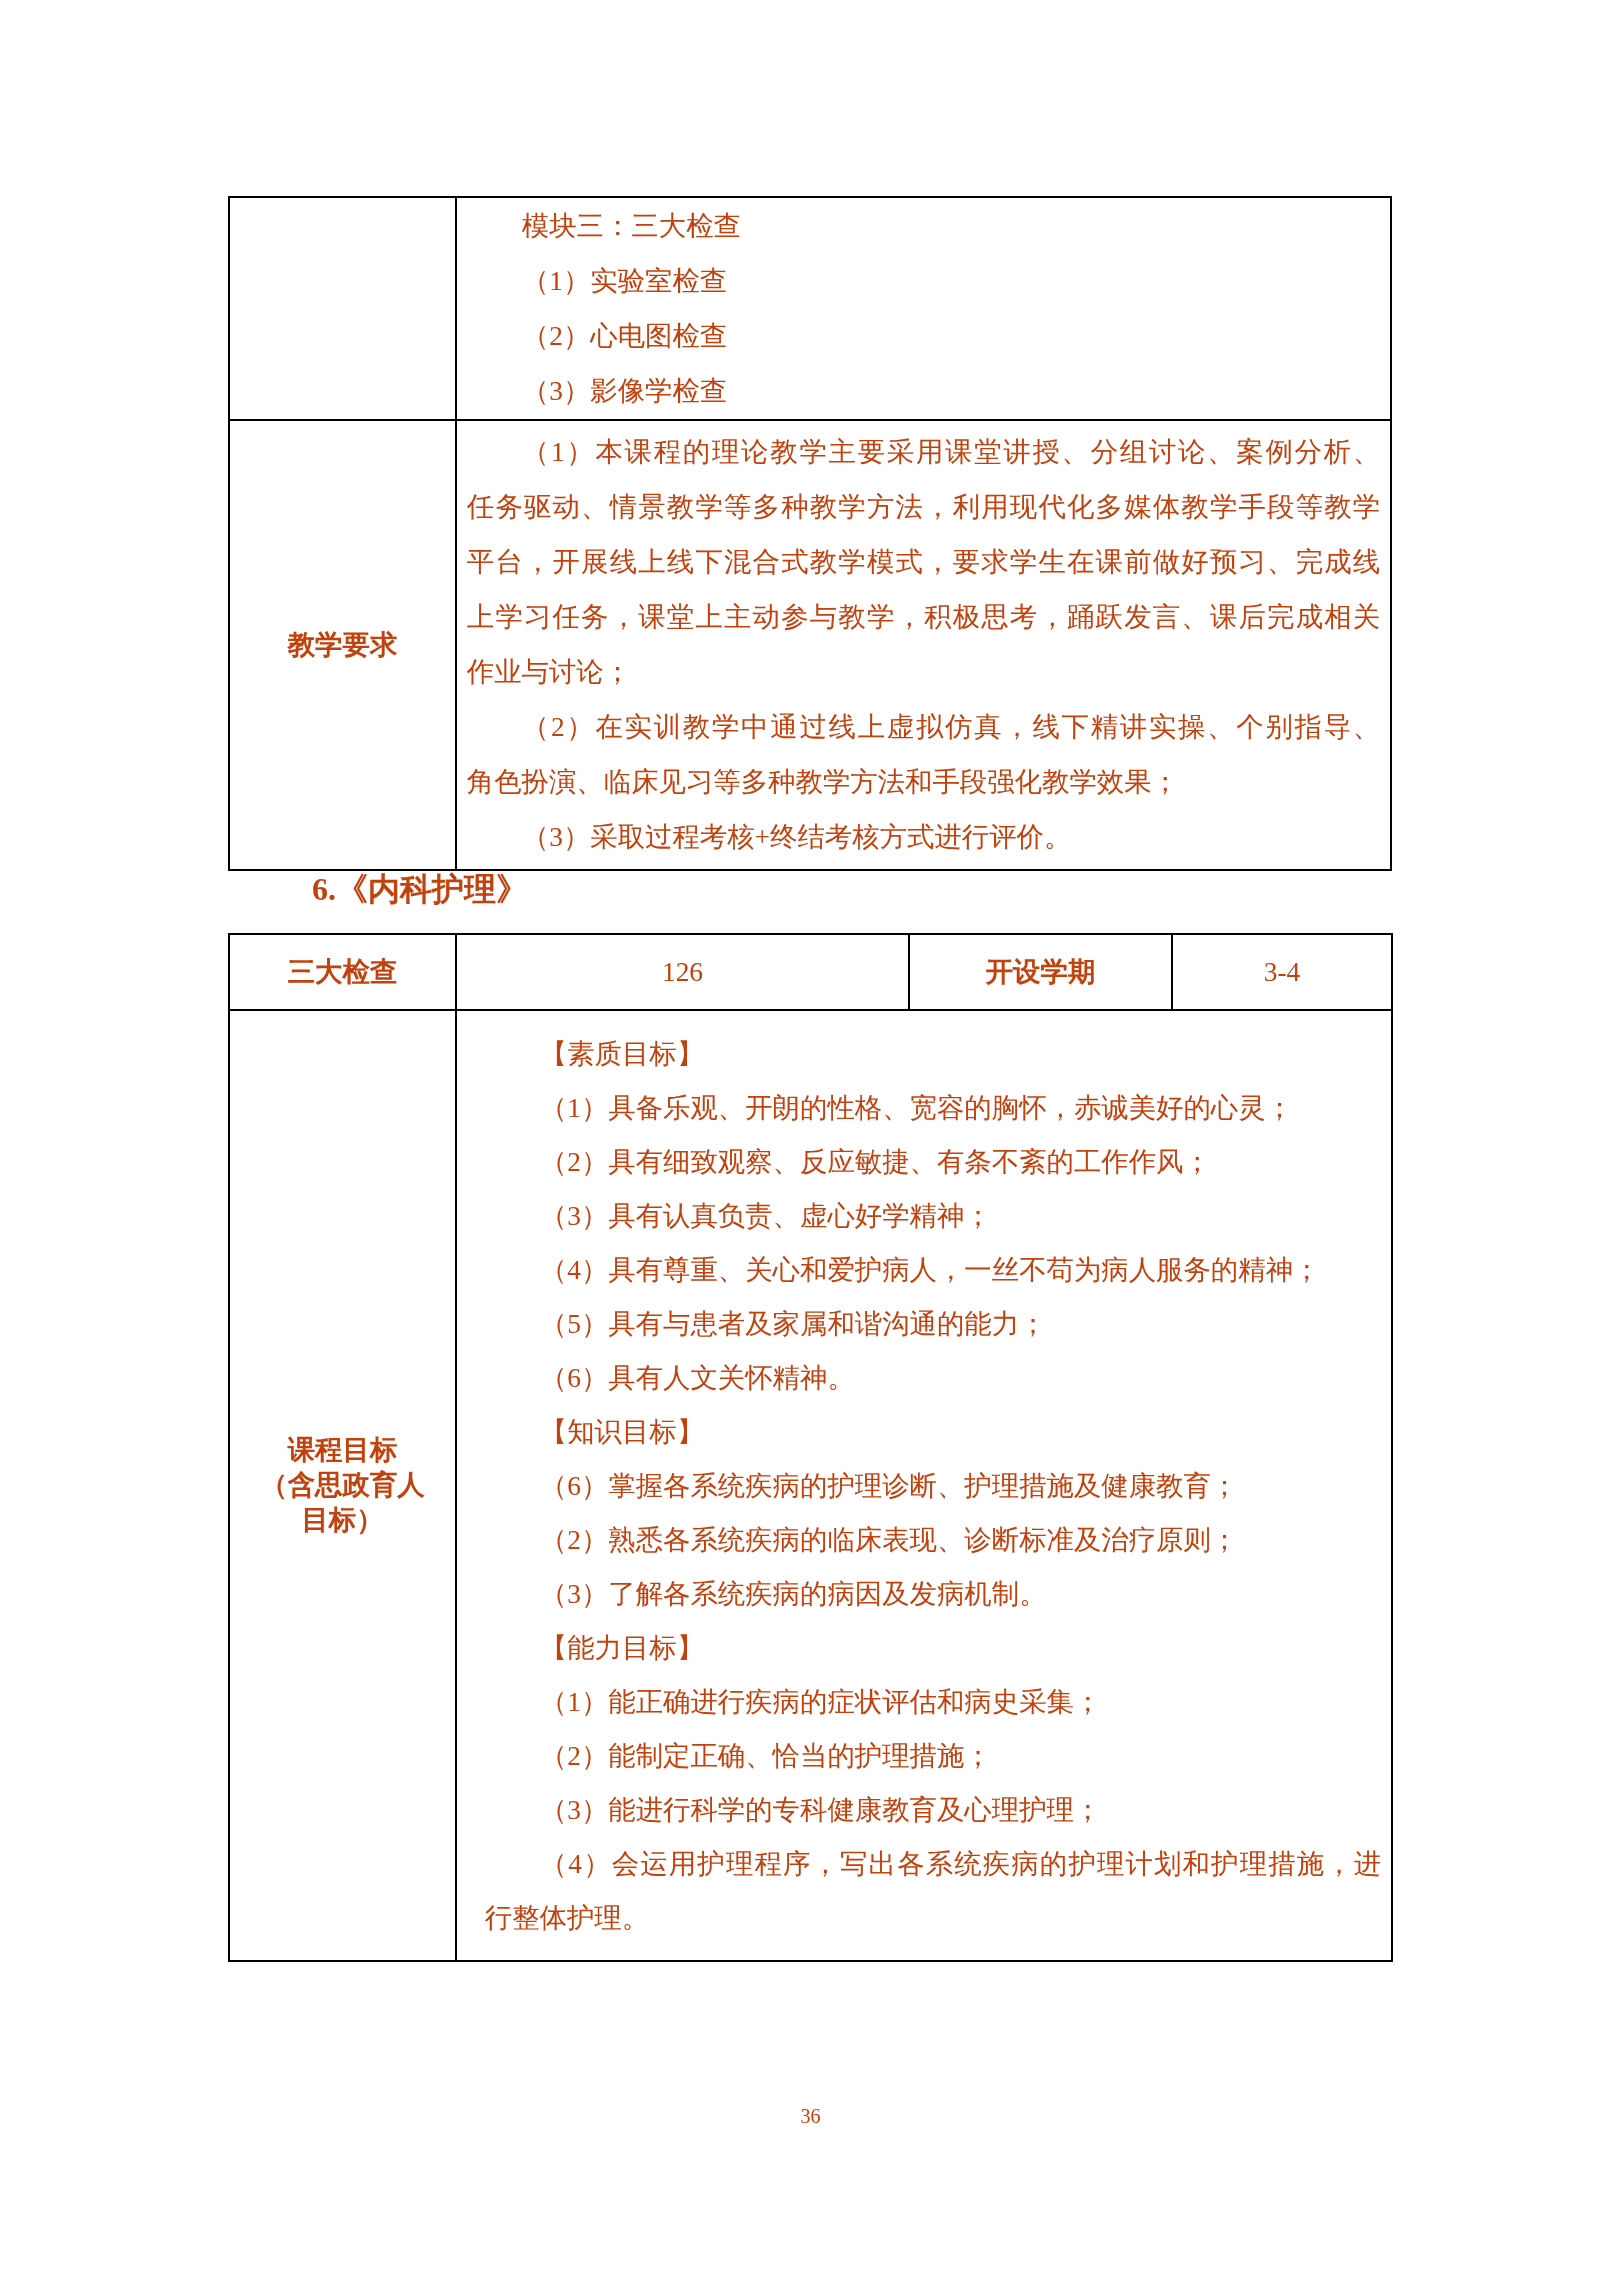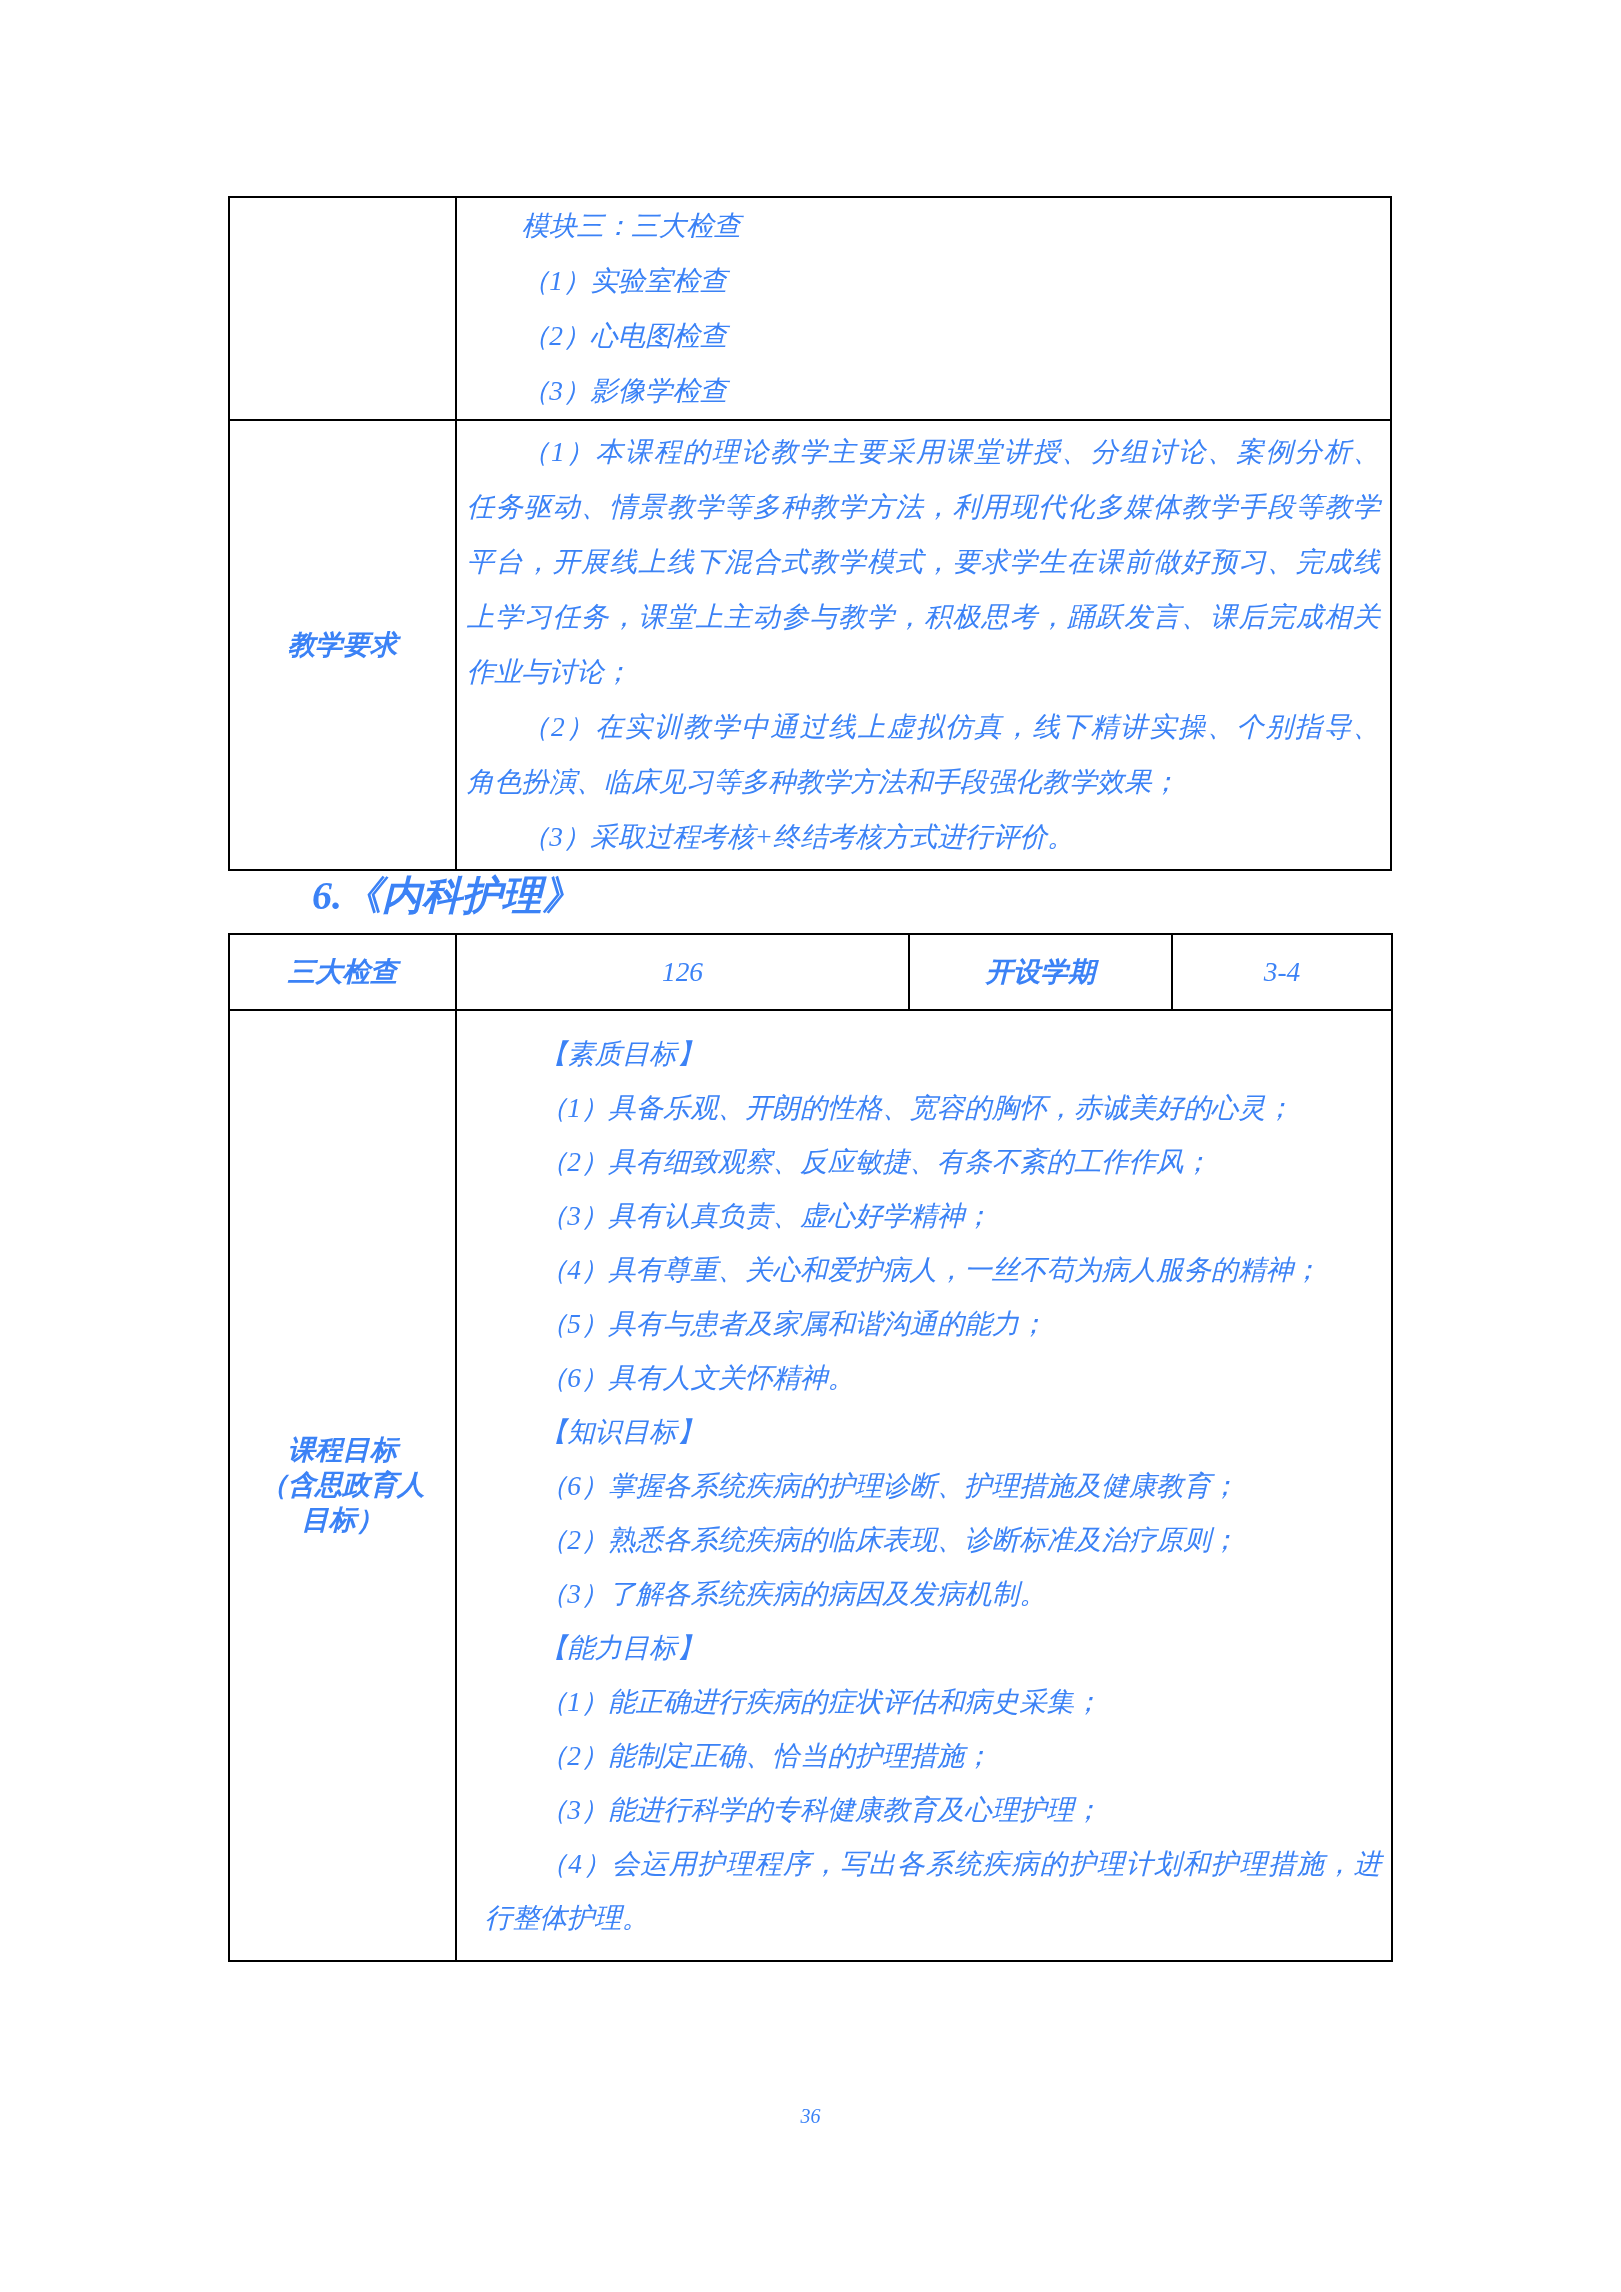--- a/index.html
+++ b/index.html
@@ -1,23 +1,22 @@
 <!DOCTYPE html>
 <html><head>
 <meta charset="utf-8">
 <style>
   html,body{margin:0;padding:0;background:#ffffff;}
   .page{
     position:relative;
     width:1621px;height:2253px;
     background:#ffffff;
-    color:#3b82f6;
+    color:#c2410c;
     font-family:"Liberation Serif","DejaVu Serif",serif;
     overflow:hidden;
-    font-style:italic;
   }
   table.doc{
     position:absolute;
     left:228px;
     width:1162px;
     border-collapse:collapse;
     table-layout:fixed;
     border:2.9px solid #000;
   }
   #t1{top:196px;}
@@ -36,21 +35,21 @@
   .just{text-align:justify;text-align-last:justify;}
   .obj-ln{line-height:35px;}
   .t1r1{height:223px;}
   .t1r2{height:450px;}
   .t2r1{height:81px;}
   .t2r2{height:76px;}
   .t2r3{height:951px;}
   .heading{
     position:absolute;
     left:312px;top:868px;
-    font-size:40px;
+    font-size:32px;
     font-weight:bold;
   }
   .page-number{
     position:absolute;
     top:2105px;left:0;
     width:1621px;
     text-align:center;
     font-size:20px;
   }
 </style>

